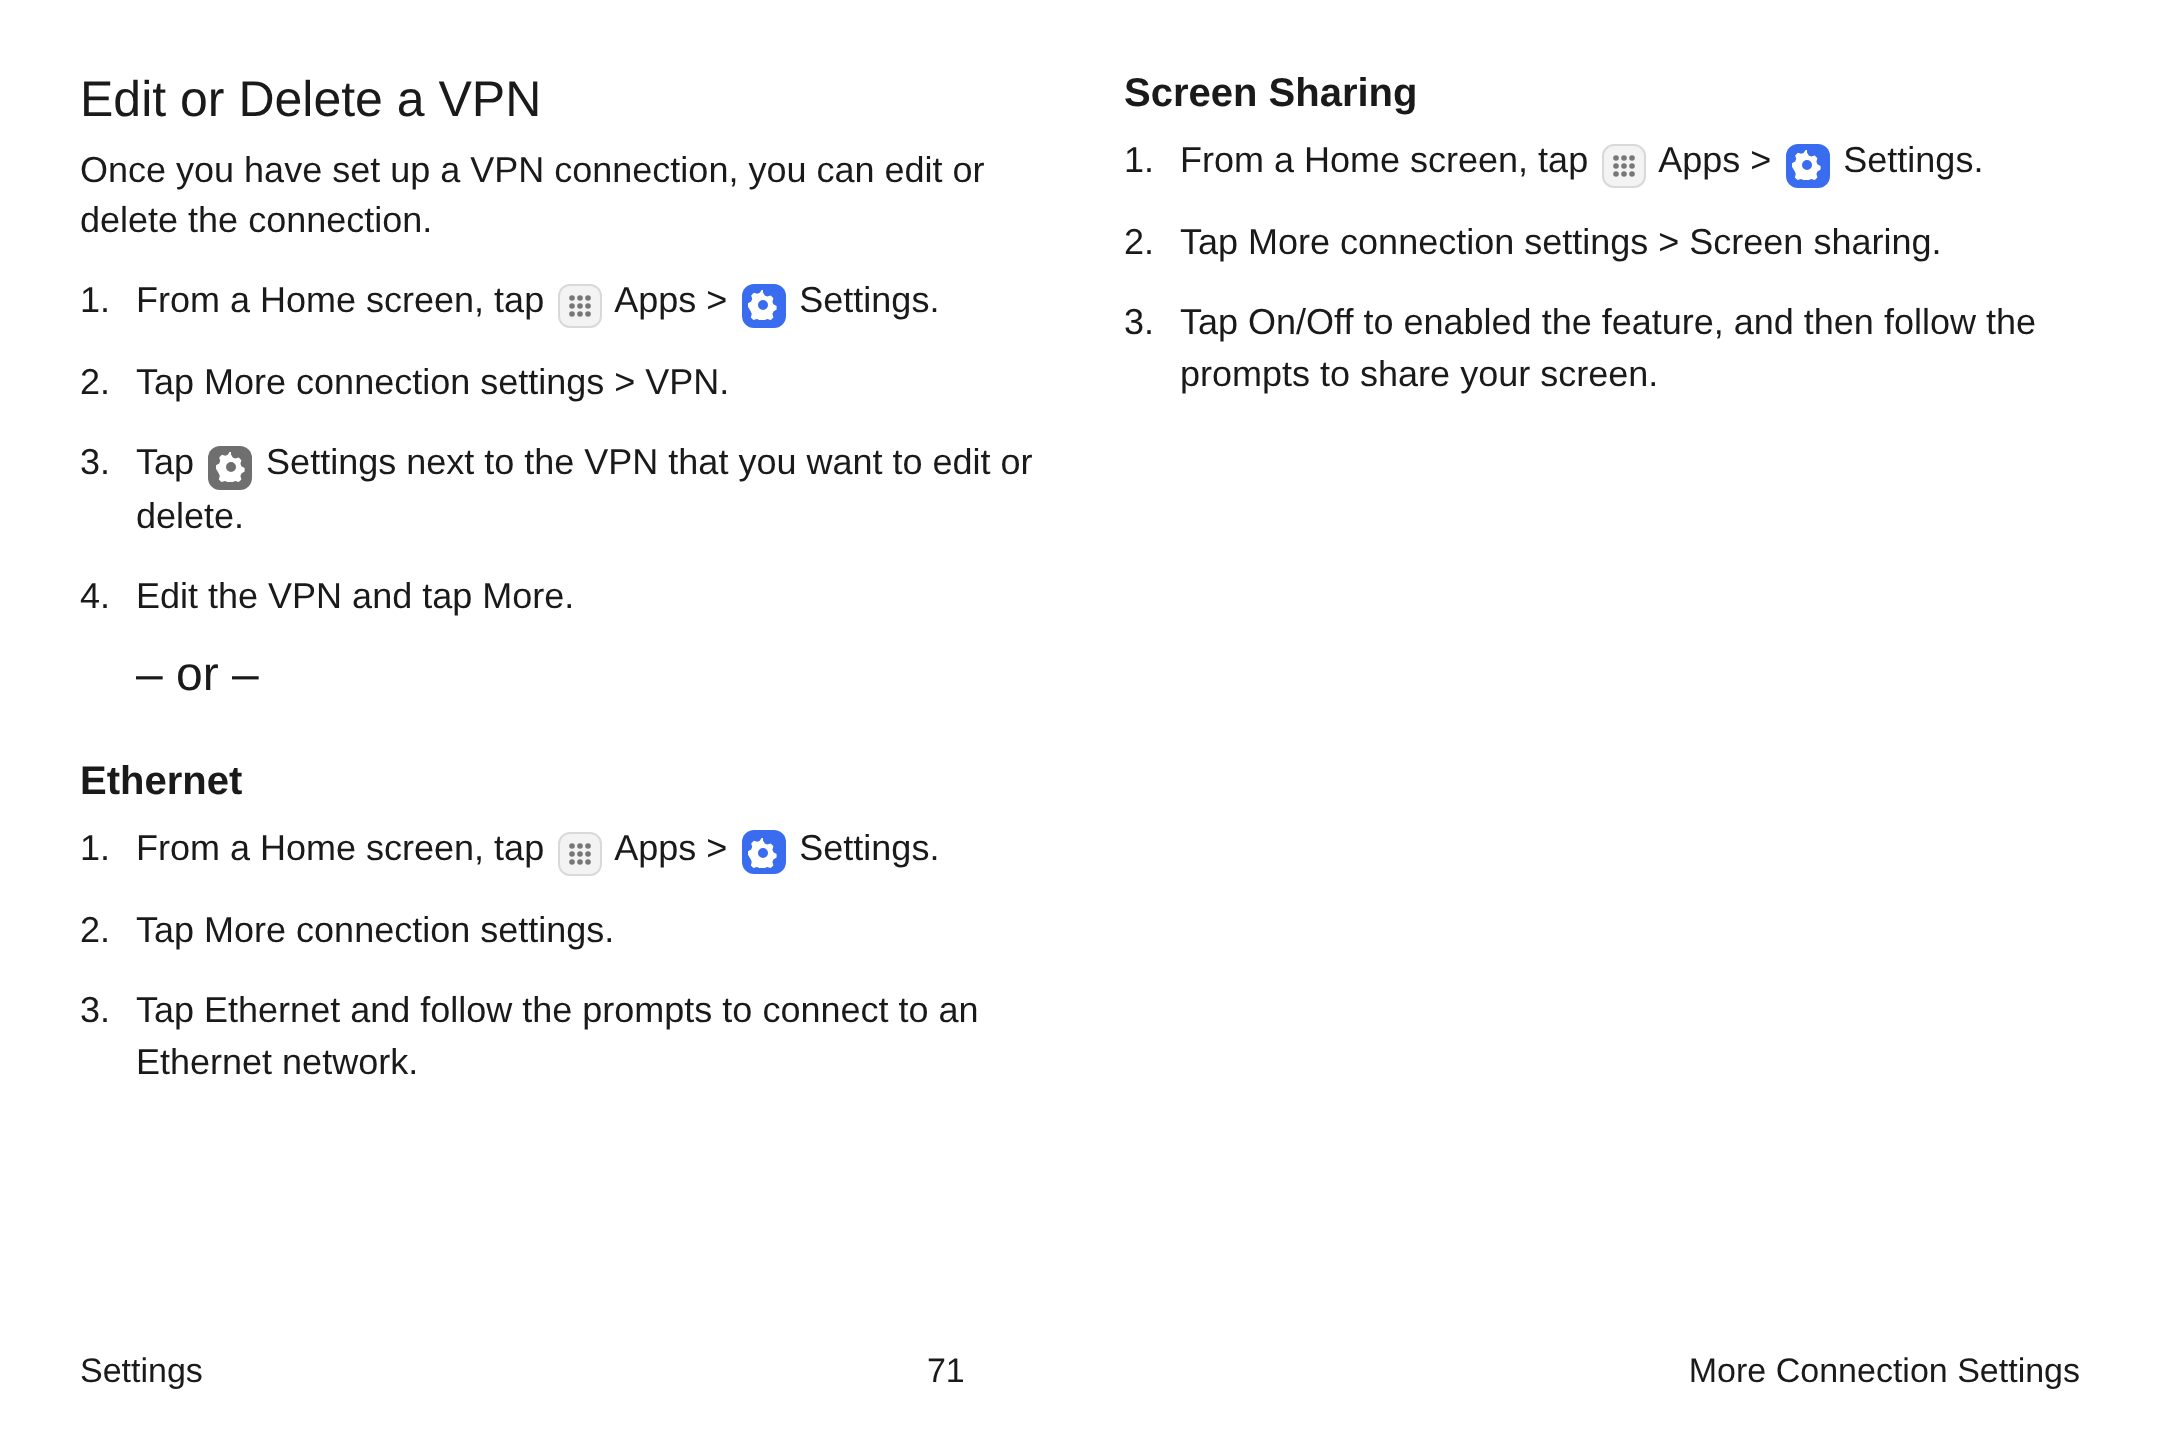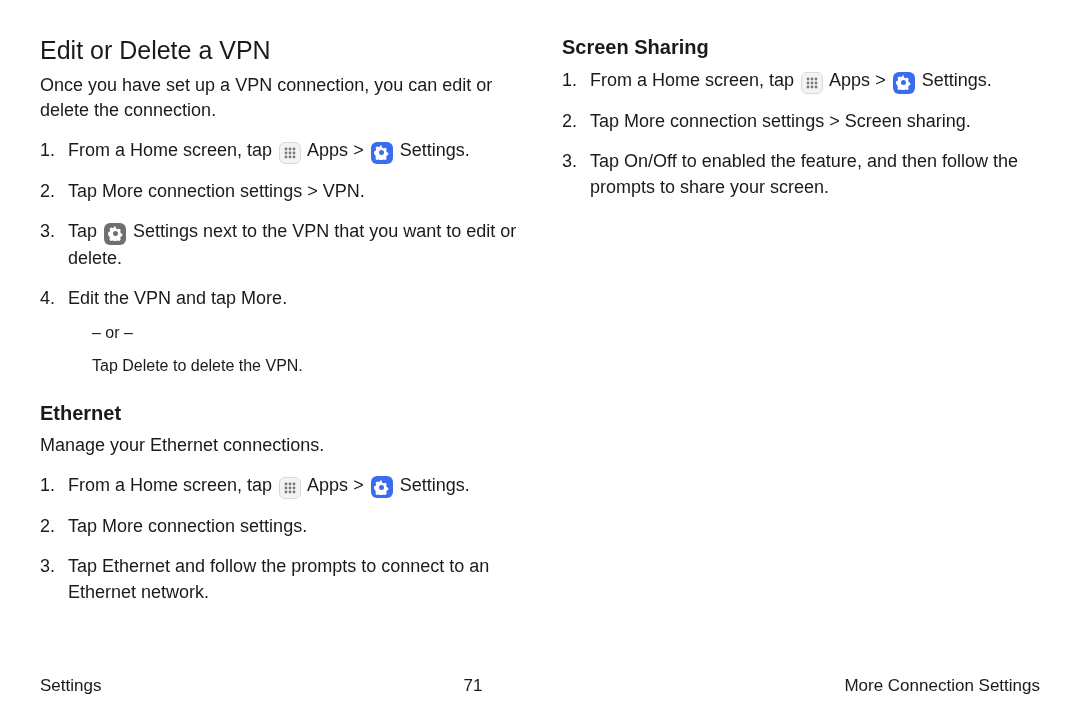--- a/index.html
+++ b/index.html
@@ -47,24 +47,23 @@
     line-height: 1.45;
     margin-bottom: 14px;
   }
   ol > li::before {
     content: counter(step) ".";
     position: absolute;
     left: 0;
     top: 0;
   }
   .sub {
-    font-size: 16px;
+    font-size: 24px;
     line-height: 1.45;
     margin-top: 10px;
-    margin-left: 24px;
   }
   b, .bold { font-weight: 400; }
   .icon {
     display: inline-flex;
     align-items: center;
     justify-content: center;
     width: 22px;
     height: 22px;
     border-radius: 6px;
     vertical-align: -4px;
@@ -143,28 +142,24 @@
         <span>Tap </span><span class="icon icon-settings-grey">
             <svg viewBox="0 0 15 15">
               <use href="#gear"></use>
             </svg>
           </span>
         <b>Settings</b><span> next to the VPN that you want to edit or delete.</span>
       </li>
       <li>
         <span>Edit the VPN and tap </span><b>More</b><span>.</span>
         <div class="sub">– or –</div>
-        <div class="sub">
-          <span>Tap </span><b>Delete</b><span> to delete the VPN.</span>
-        </div>
       </li>
     </ol>
 
     <h1 class="section">Ethernet</h1>
-    <p class="intro">Manage your Ethernet connections.</p>
 
     <ol>
       <li>
         <span>From a Home screen, tap </span><span class="icon icon-apps">
             <svg viewBox="0 0 14 14" fill="#777">
               <use href="#grid9"></use>
             </svg>
           </span>
         <b>Apps</b><b> &gt; </b><span class="icon icon-settings-blue">
             <svg viewBox="0 0 15 15">

